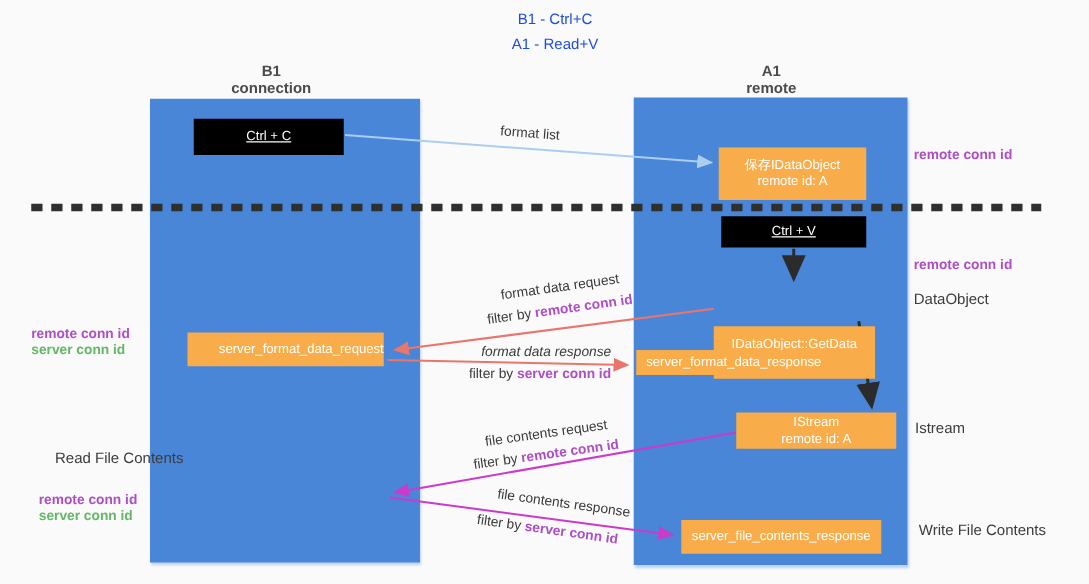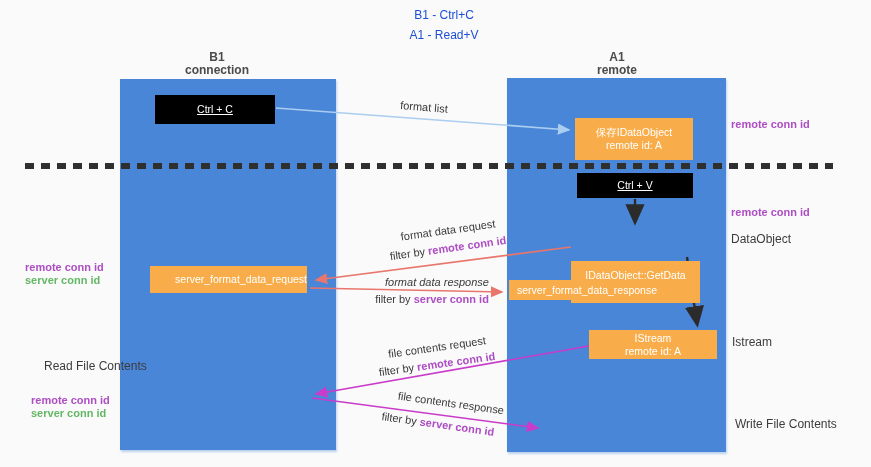--- a/index.html
+++ b/index.html
@@ -93,20 +93,23 @@
   <div class="box" style="left:509px;top:280px;width:156px;height:20px;">
     <div class="ln">server_format_data_response</div>
   </div>
 
   <div class="box" style="left:589px;top:330px;width:128px;height:29px;">
     <div class="ln">IStream</div>
     <div class="ln">remote id: A</div>
   </div>
 
 
+  <div class="box" style="left:545px;top:416px;width:160px;height:27px;">
+    <div class="ln">server_file_contents_response</div>
+  </div>
 
   <div class="flow" style="left:424px;top:107px;transform:translate(-50%,-50%) rotate(4.5deg);">format list</div>
 
   <div class="flow" style="left:448px;top:230px;transform:translate(-50%,-50%) rotate(-8deg);">format data request</div>
   <div class="flow" style="left:448px;top:248px;transform:translate(-50%,-50%) rotate(-8deg);"><span>filter by </span><span class="filterKey">remote conn id</span></div>
 
   <div class="flow" style="left:437px;top:282px;transform:translate(-50%,-50%);font-style:italic;">format data response</div>
   <div class="flow" style="left:432px;top:299px;transform:translate(-50%,-50%);"><span>filter by </span><span class="filterKey">server conn id</span></div>
 
   <div class="flow" style="left:437px;top:347px;transform:translate(-50%,-50%) rotate(-8deg);">file contents request</div>

